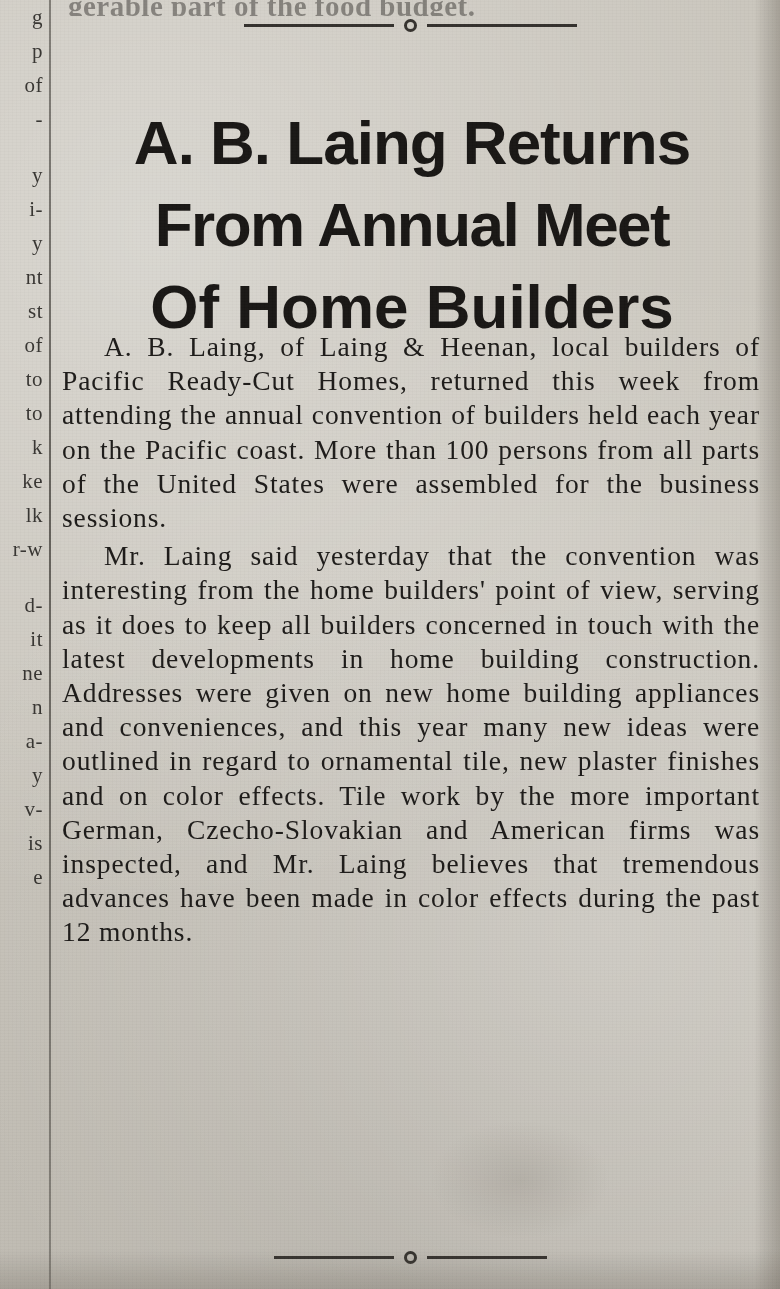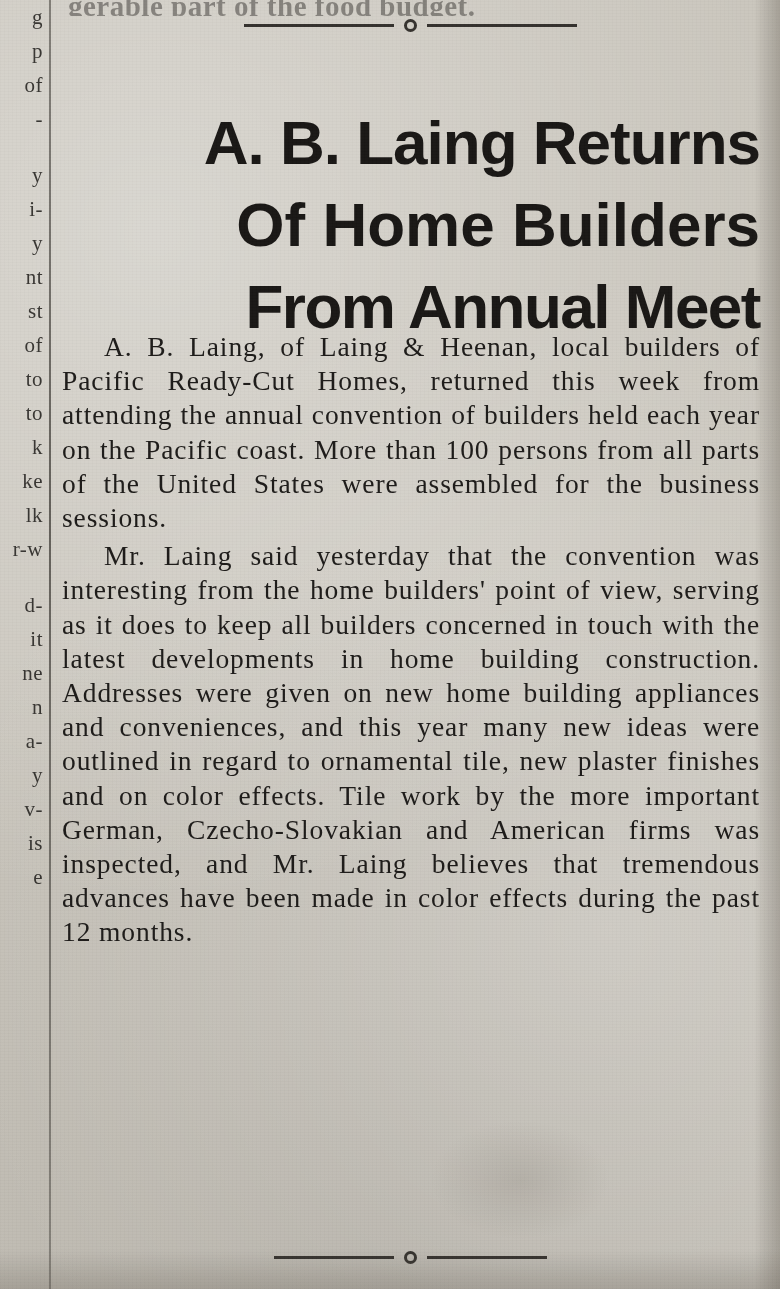--- a/index.html
+++ b/index.html
@@ -123,21 +123,21 @@
     position: absolute;
     left: 4px;
     top: 60px;
     width: 696px;
     font-family: "Liberation Sans", sans-serif;
     font-weight: bold;
     color: #191715;
     font-size: 62px;
     line-height: 82px;
     letter-spacing: -1px;
-    text-align: right;
+    text-align: center;
   }
   #headline .hl-line { display: block; white-space: nowrap; }
   #headline .hl-line.l2 { letter-spacing: -1.5px; }
   #headline .hl-line.l3 { letter-spacing: 0px; }
 
   #body {
     position: absolute;
     left: 2px;
     top: 330px;
     width: 698px;
@@ -227,22 +227,22 @@
     <div id="prev-tail">gerable part of the food budget.</div>
 
     <div class="divider" id="divider-top">
       <span class="dash"></span>
       <span class="ring"></span>
       <span class="dash"></span>
     </div>
 
     <h1 id="headline">
       <span class="hl-line l1">A. B. Laing Returns</span>
+      <span class="hl-line l2">From Annual Meet</span>
       <span class="hl-line l3">Of Home Builders</span>
-      <span class="hl-line l2">From Annual Meet</span>
     </h1>
 
     <div id="body">
       <p><span class="indent"></span><span>A. B. Laing, of Laing &amp; Heenan, local builders of Pacific Ready-Cut Homes, returned this week from attending the annual convention of builders held each year on the Pacific coast. More than 100 persons from all parts of the United States were assembled for the business sessions.</span></p>
       <p><span class="indent"></span><span>Mr. Laing said yesterday that the convention was interesting from the home builders' point of view, serving as it does to keep all builders concerned in touch with the latest developments in home building construction. Addresses were given on new home building appliances and conveniences, and this year many new ideas were outlined in regard to ornamental tile, new plaster finishes and on color effects. Tile work by the more important German, Czecho-Slovakian and American firms was inspected, and Mr. Laing believes that tremendous advances have been made in color effects during the past 12 months.</span></p>
     </div>
 
     <div class="divider" id="divider-bottom">
       <span class="dash short"></span>
       <span class="ring"></span>

